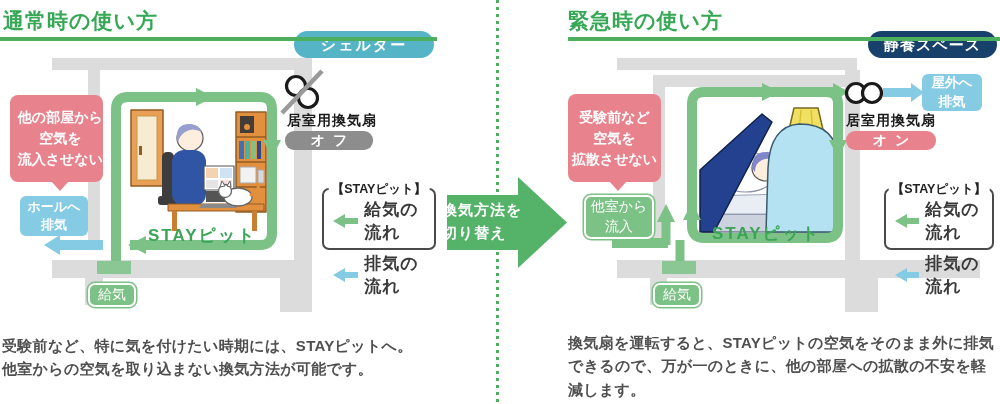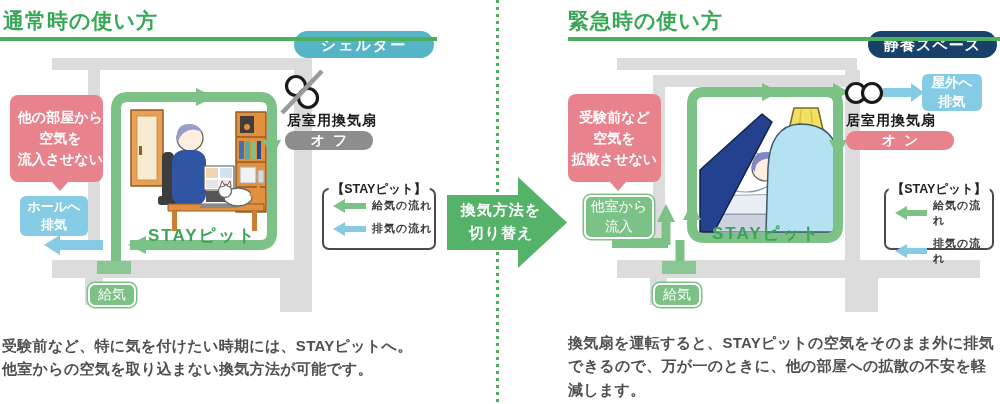--- a/index.html
+++ b/index.html
@@ -28,24 +28,24 @@
   .fan-state{height:19px;line-height:19px;text-align:center;color:#fff;font-weight:bold;
           font-size:14px;letter-spacing:8px;text-indent:8px;border-radius:9px;}
   .fan-state.off{background:#8d8d8d;}
   .fan-state.on{background:#e8838e;}
   .roomname{font-size:17px;font-weight:bold;color:#3aa557;letter-spacing:2px;}
   
   .legend{border:2.5px solid #4a4a4a;border-radius:7px;background:#fff;}
   .legend-title{position:absolute;top:-9px;left:50%;transform:translateX(-50%);background:#fff;
           padding:0 3px;font-size:12.5px;font-weight:bold;color:#222;white-space:nowrap;}
   .legend-row{display:flex;align-items:center;gap:6px;padding-left:9px;margin-top:8px;}
-  .legend-row span.lab{font-size:11px;font-weight:bold;color:#3a3a3a;letter-spacing:1px;}
+  .legend-row span.lab{font-size:17px;font-weight:bold;color:#3a3a3a;letter-spacing:1px;}
   
   .center-arrow-label{color:#fff;font-weight:bold;font-size:15px;line-height:1.5;
-          text-align:center;letter-spacing:1px;}
+          letter-spacing:1px;}
   .desc{font-size:15px;font-weight:bold;color:#4f4f4f;line-height:1.55;margin:0;letter-spacing:0.3px;}
   .divider{width:3px;background-image:repeating-linear-gradient(to bottom,#4caf5e 0 3px,transparent 3px 7px);}
 </style>
 </head>
 <body>
 
 <div class="stage">
 
   <div class="divider abs" style="left:496px;top:0;height:404px;"></div>
 
@@ -233,21 +233,21 @@
 流入</span>
   </div>
   <div class="bluebox abs" style="left:922px;top:74px;width:60px;height:37px;font-size:13.5px;">
     <span class="pre">屋外へ
 排気</span>
   </div>
   <div class="greenbox abs" style="left:653px;top:283px;width:44px;height:20px;">
     <span>給気</span>
   </div>
   <div class="fan-name abs" style="left:846px;top:112px;">居室用換気扇</div>
-  <div class="fan-state on abs" style="left:846px;top:131px;width:108px;">オン</div>
+  <div class="fan-state on abs" style="left:846px;top:131px;width:90px;">オン</div>
   <div class="roomname abs" style="left:712px;top:222px;">STAYピット</div>
 
   <div class="legend abs" style="left:884px;top:188px;width:106px;height:58px;">
     <span class="legend-title">【STAYピット】</span>
     <div class="legend-row">
       <svg width="33" height="14">
         <polygon points="0,7 12,0 12,4 33,4 33,10 12,10 12,14" fill="#7cc186"></polygon>
         </svg>
       <span class="lab">給気の流れ</span>
     </div>

